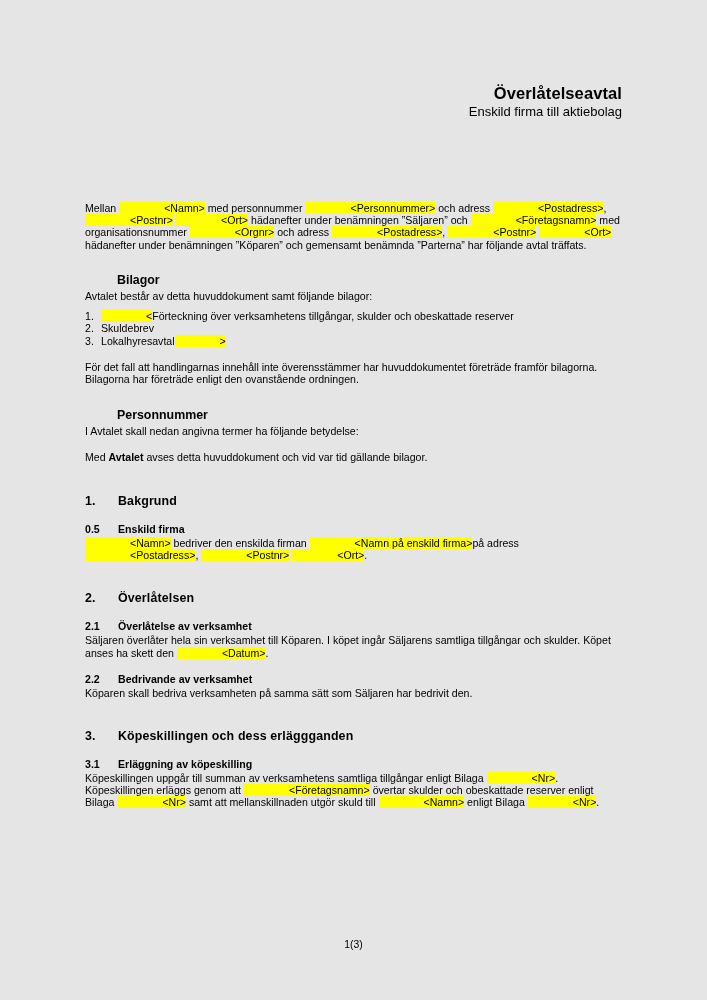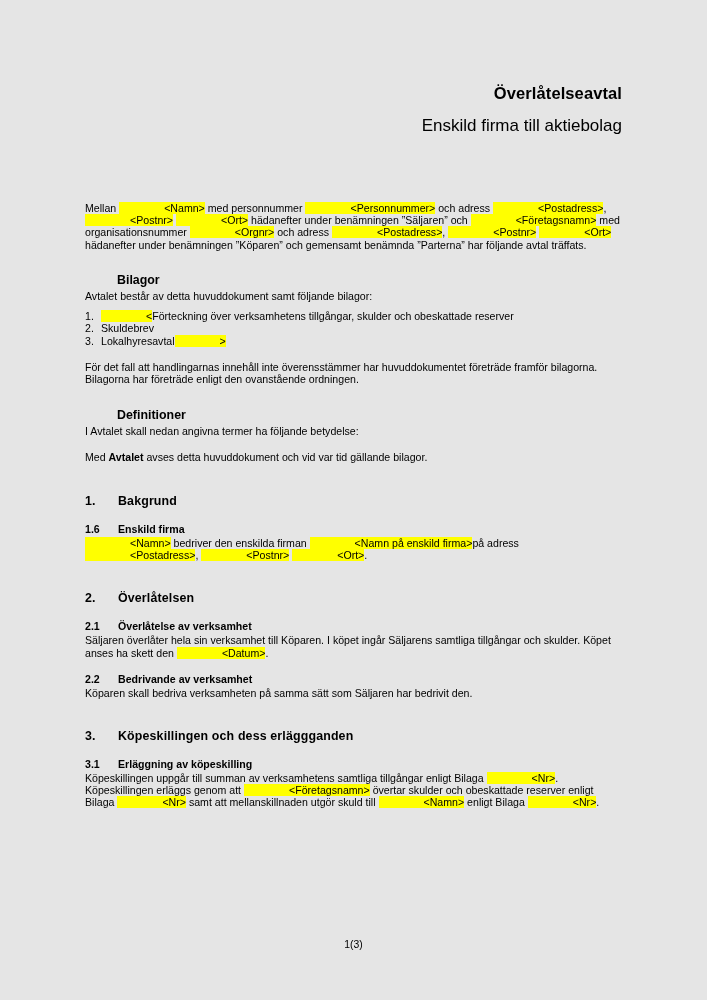--- a/index.html
+++ b/index.html
@@ -33,24 +33,24 @@
     width: 537px;
     text-align: right;
   }
   .doc-title {
     font-size: 16.5px;
     font-weight: bold;
     line-height: 19px;
     letter-spacing: 0.1px;
   }
   .doc-subtitle {
-    font-size: 17px;
+    font-size: 13px;
     font-weight: normal;
     line-height: 16px;
-    margin-top: 15px;
+    margin-top: 1px;
   }
 
   
   .content {
     position: absolute;
     left: 85px;
     top: 202px;
     width: 537px;
   }
 
@@ -167,39 +167,39 @@
         <span class="body"><span>Lokalhyresavtal</span><span class="hl">&gt;</span></span>
       </li>
     </ol>
 
     <div class="gap-md"></div>
 
     <p class="para">För det fall att handlingarnas innehåll inte överensstämmer har huvuddokumentet företräde framför bilagorna. Bilagorna har företräde enligt den ovanstående ordningen.</p>
 
     <div class="gap-lg"></div>
 
-    <div class="h-plain">Definitioner</div>
+    <div class="h-plain">Personnummer</div>
     <p class="para">I Avtalet skall nedan angivna termer ha följande betydelse:</p>
 
     <div class="gap-md"></div>
 
     <p class="para"><span>Med </span><span class="b">Avtalet</span><span> avses detta huvuddokument och vid var tid gällande bilagor.</span></p>
 
     <div class="gap-lg"></div>
     <div style="height:8px"></div>
 
     <div class="h1-num">
       <span class="num">1.</span>
       <span class="txt">Bakgrund</span>
     </div>
 
     <div class="gap-md"></div>
 
     <div class="h2-num">
-      <span class="num">1.6</span>
+      <span class="num">0.5</span>
       <span class="txt">Enskild firma</span>
     </div>
     <p class="para"><span class="hl">&lt;Namn&gt;</span><span> bedriver den enskilda firman </span><span class="hl">&lt;Namn på enskild firma&gt;</span><span>på adress </span><span class="hl">&lt;Postadress&gt;</span><span>, </span><span class="hl">&lt;Postnr&gt;</span><span> </span><span class="hl">&lt;Ort&gt;</span><span>.</span></p>
 
     <div class="gap-lg"></div>
     <div style="height:7px"></div>
 
     <div class="h1-num">
       <span class="num">2.</span>
       <span class="txt">Överlåtelsen</span>

